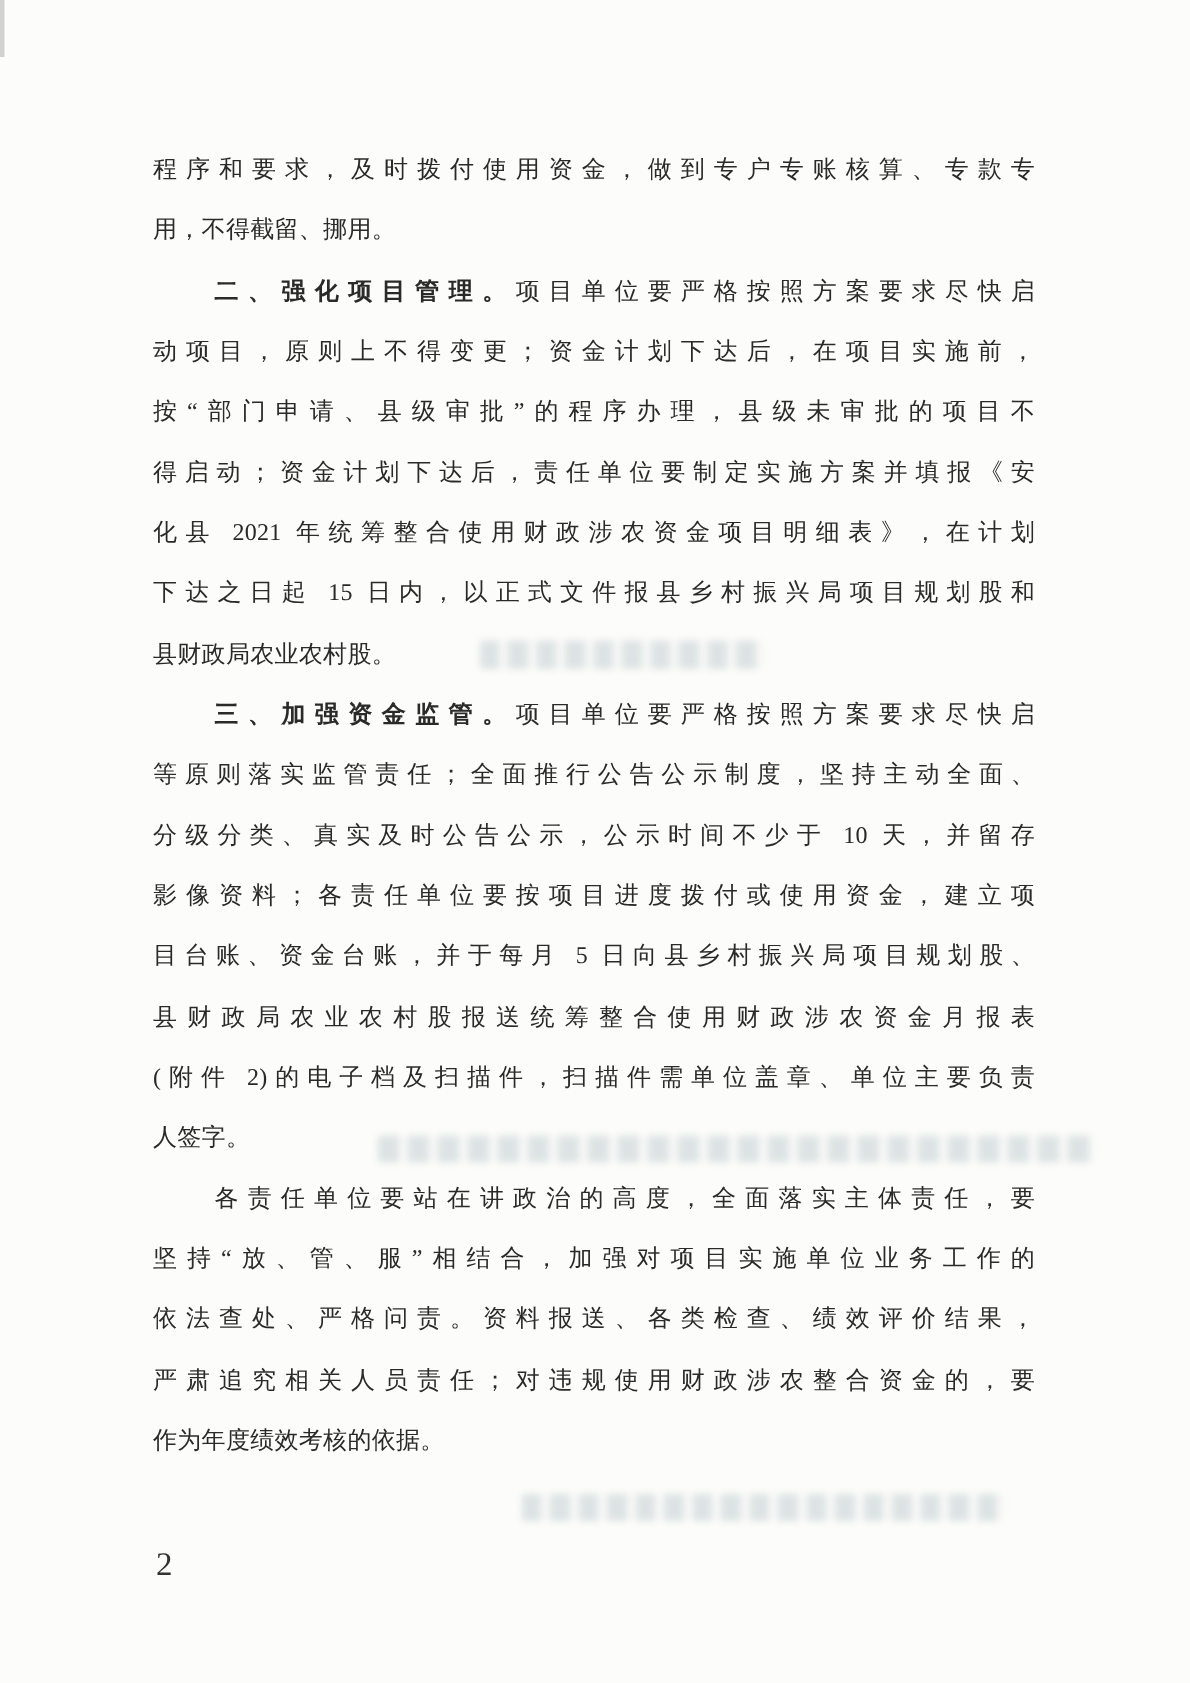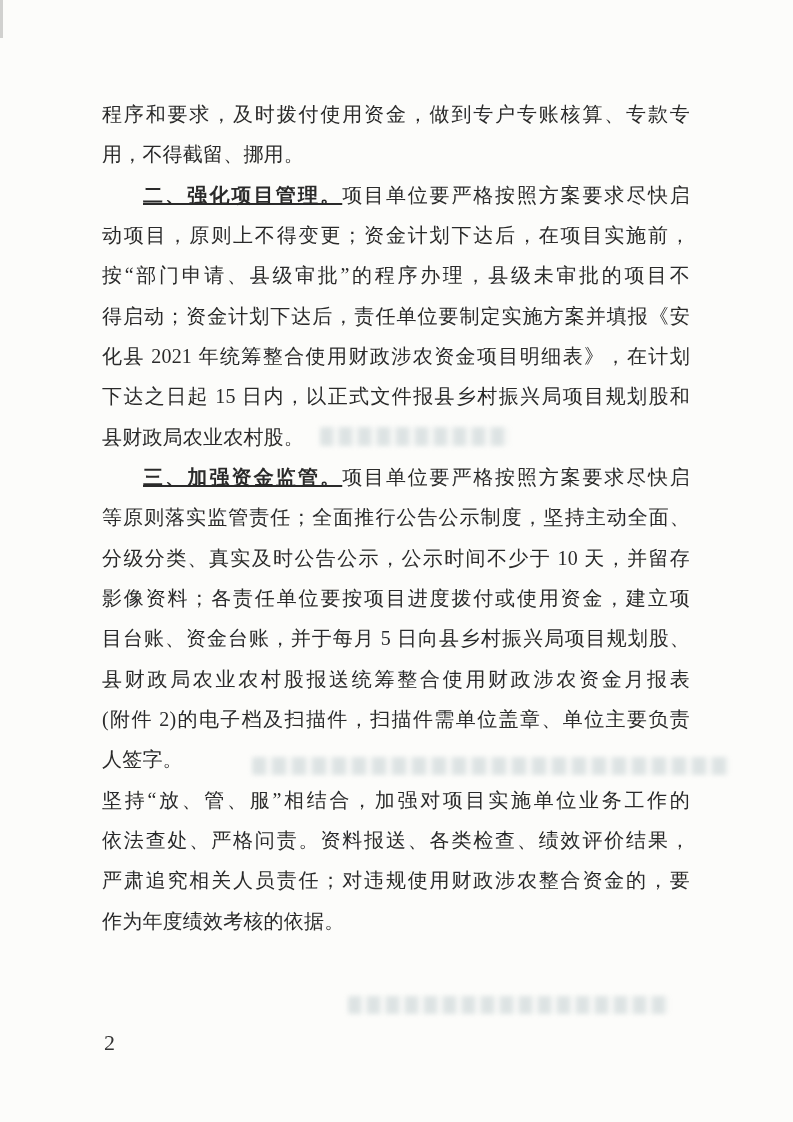--- a/index.html
+++ b/index.html
@@ -27,40 +27,39 @@
     background: rgba(110,110,110,0.30);
   }
   .textblock {
     position: absolute;
     left: 102px; top: 94px;
     width: 588px;
   }
   .line {
     height: 40.33px;
     line-height: 40.33px;
-    font-size: 20px;
+    font-size: 16px;
     letter-spacing: 0.2px;
     color: var(--ink);
     text-align: justify;
     text-align-last: justify;
     text-justify: inter-character;
     white-space: normal;
     overflow: visible;
   }
   .line.last {
     text-align: center;
     text-align-last: left;
   }
   .line.indent { text-indent: 41px; }
   .seg { color: inherit; }
   .seg.bold {
     font-family: "Liberation Sans", "DejaVu Sans", sans-serif;
     font-weight: 700;
     letter-spacing: 0.5px;
-    text-decoration: underline;
   }
   .page-number {
     position: absolute;
     left: 104px; top: 1030px;
     font-size: 22px;
     line-height: 26px;
     color: #333;
   }
   
   .ghost {
@@ -102,20 +101,21 @@
       <div class="line"><span class="seg">下达之日起 15 日内，以正式文件报县乡村振兴局项目规划股和</span></div>
       <div class="line last"><span class="seg">县财政局农业农村股。</span></div>
       <div class="line indent"><span class="seg bold">三、加强资金监管。</span><span class="seg">项目单位要严格按照方案要求尽快启</span></div>
       <div class="line"><span class="seg">等原则落实监管责任；全面推行公告公示制度，坚持主动全面、</span></div>
       <div class="line"><span class="seg">分级分类、真实及时公告公示，公示时间不少于 10 天，并留存</span></div>
       <div class="line"><span class="seg">影像资料；各责任单位要按项目进度拨付或使用资金，建立项</span></div>
       <div class="line"><span class="seg">目台账、资金台账，并于每月 5 日向县乡村振兴局项目规划股、</span></div>
       <div class="line"><span class="seg">县财政局农业农村股报送统筹整合使用财政涉农资金月报表</span></div>
       <div class="line"><span class="seg">(附件 2)的电子档及扫描件，扫描件需单位盖章、单位主要负责</span></div>
       <div class="line last"><span class="seg">人签字。</span></div>
+      <div class="line indent"><span class="seg">各责任单位要站在讲政治的高度，全面落实主体责任，要</span></div>
       <div class="line"><span class="seg">坚持“放、管、服”相结合，加强对项目实施单位业务工作的</span></div>
       <div class="line"><span class="seg">依法查处、严格问责。资料报送、各类检查、绩效评价结果，</span></div>
       <div class="line"><span class="seg">严肃追究相关人员责任；对违规使用财政涉农整合资金的，要</span></div>
       <div class="line last"><span class="seg">作为年度绩效考核的依据。</span></div>
     </div>
 
   <div class="ghost g1"></div>
   <div class="ghost g2"></div>
   <div class="ghost g3"></div>
 

